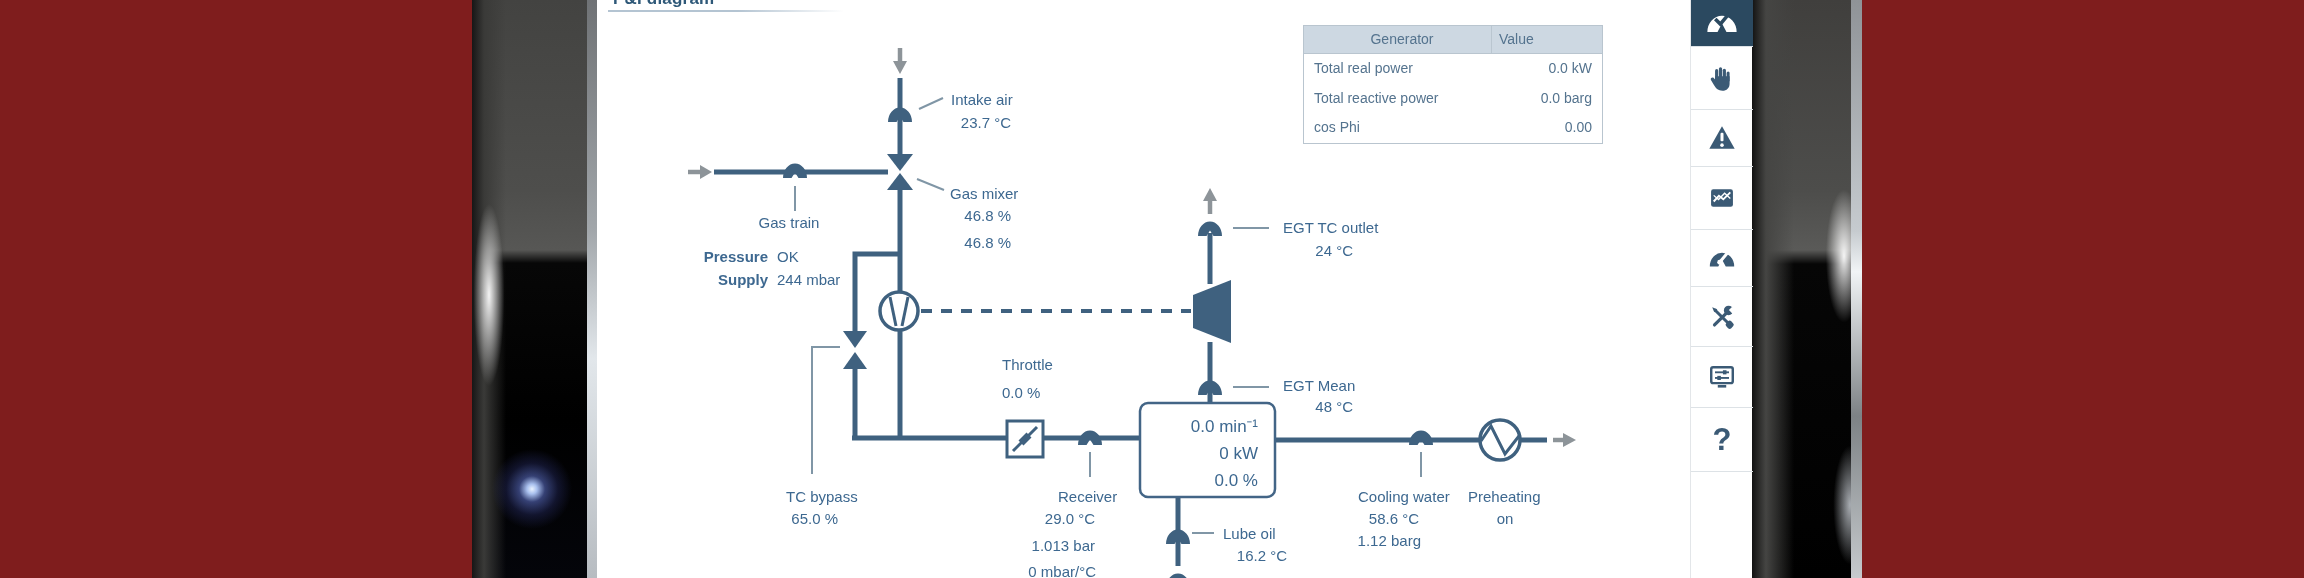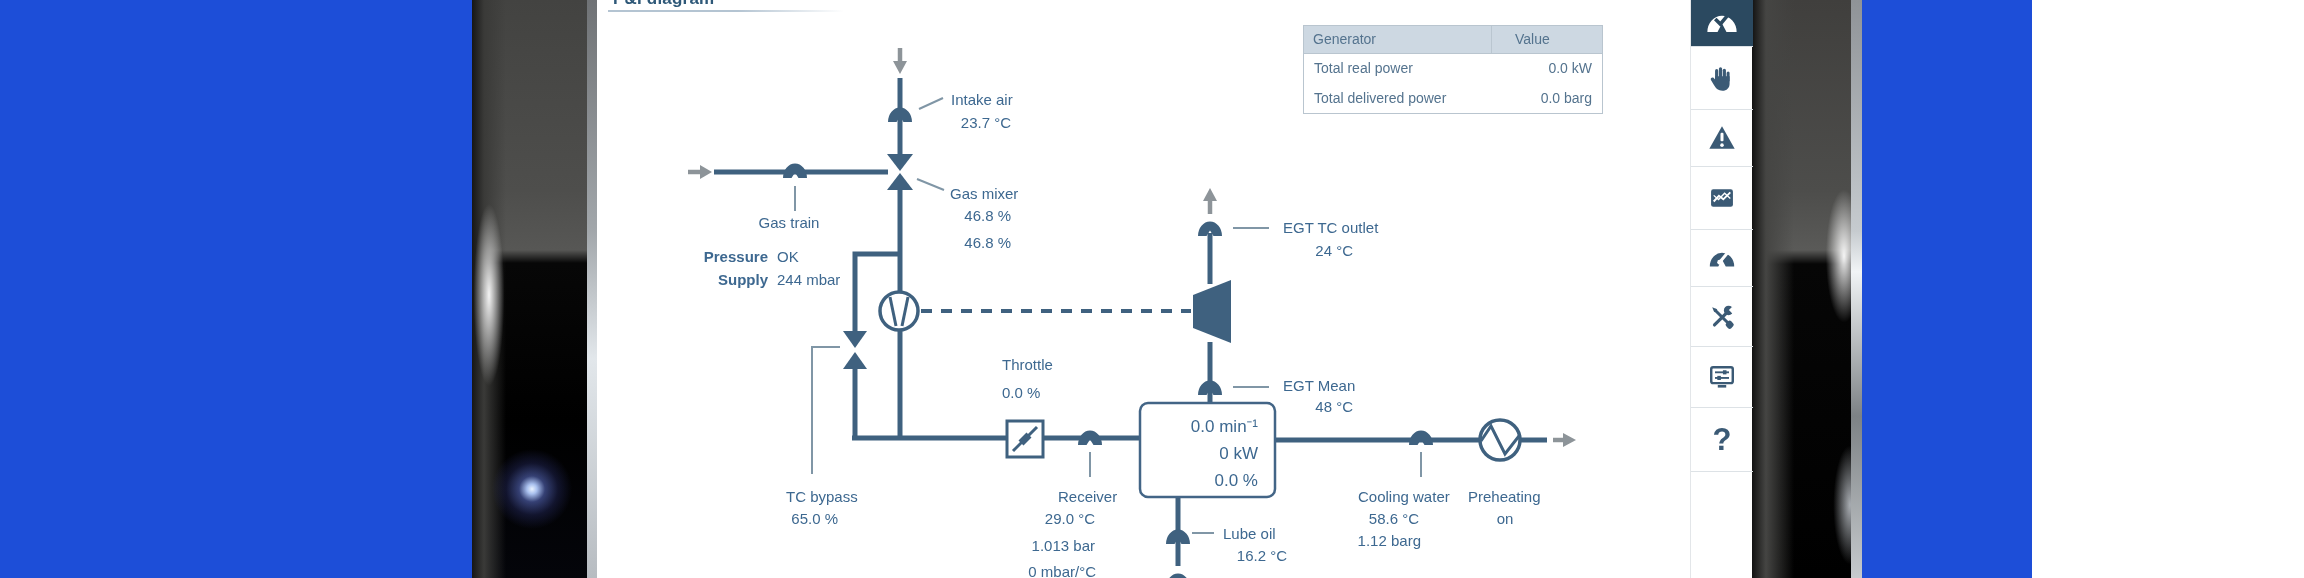--- a/index.html
+++ b/index.html
@@ -1,17 +1,17 @@
 <!DOCTYPE html>
 <html><head>
 <meta charset="utf-8">
 <style>
   html,body{margin:0;padding:0;background:#fff;}
-  #root{position:relative;width:2032px;height:578px;overflow:hidden;background:#1d4ed8;
-        font-family:"Liberation Sans",sans-serif;}
+  #root{position:relative;width:2304px;height:578px;overflow:hidden;background:#7f1d1d;
+        font-family:"Liberation Sans",sans-serif;text-align:center;}
 
   
   .bezel{position:absolute;top:0;height:578px;}
   #bezel-left{left:472px;width:125px;
     background:
       radial-gradient(circle 40px at 60px 489px, #eaf3ff 0px, #a9c0ee 5px, rgba(96,116,208,.55) 13px, rgba(58,66,150,.28) 26px, rgba(30,34,80,0) 40px),
       radial-gradient(ellipse 22px 130px at 17px 295px, rgba(255,255,255,.95), rgba(255,255,255,0) 70%),
       linear-gradient(to right, #161616 0px, #3a3a38 12px, rgba(0,0,0,0) 34px),
       linear-gradient(to bottom, #434341 0px, #4e4e4c 190px, #575755 250px, #070707 263px, #000 420px, #04050a 578px);}
   #bezel-left::after{content:"";position:absolute;right:0;top:0;width:10px;height:578px;
@@ -31,21 +31,21 @@
   #page-title{position:absolute;left:16px;top:-11px;font-size:17px;font-weight:700;color:#2e5878;
       letter-spacing:.2px;white-space:nowrap;}
   #title-rule{position:absolute;left:11px;top:10px;width:236px;height:2px;
       background:linear-gradient(to right,#b4c4d2 55%,rgba(180,196,210,0));}
 
   
   #gen-table{position:absolute;left:706px;top:25px;width:300px;border:1px solid #b9c5cf;
       background:#fff;font-size:14px;color:#54738e;box-sizing:border-box;}
   .gt-header{display:flex;background:#cdd8e2;height:27px;line-height:27px;border-bottom:1px solid #b9c5cf;}
   .gt-header .c1{width:188px;padding-left:9px;border-right:1px solid #bac6d0;box-sizing:border-box;}
-  .gt-header .c2{padding-left:7px;margin-left:16px;}
+  .gt-header .c2{padding-left:7px;}
   .gt-row{display:flex;justify-content:space-between;height:29.7px;line-height:29.7px;padding:0 10px;gap:20px;}
 
   
   #diagram{position:absolute;left:0;top:0;}
   #diagram text{font-family:"Liberation Sans",sans-serif;font-size:15px;fill:#3d6890;}
   #diagram text.b{font-weight:700;}
   #diagram text.big{font-size:17px;}
   .pipe{stroke:#3f617f;stroke-width:5;fill:none;}
   .thin{stroke:#3f617f;stroke-width:3;fill:none;}
   .sym{fill:#3f617f;}
@@ -77,22 +77,26 @@
     <div id="gen-table">
       <div class="gt-header">
         <div class="c1">Generator</div>
         <div class="c2">Value</div>
       </div>
       <div class="gt-row">
         <span>Total real power</span>
         <span>0.0 kW</span>
       </div>
       <div class="gt-row">
-        <span>Total delivered power</span>
+        <span>Total reactive power</span>
         <span>0.0 barg</span>
+      </div>
+      <div class="gt-row">
+        <span>cos Phi</span>
+        <span>0.00</span>
       </div>
     </div>
 
     <svg id="diagram" width="1155" height="578" viewBox="597 0 1155 578">
 
       <g>
         <line class="gline" x1="900" y1="48" x2="900" y2="62"></line>
         <polygon class="garrow" points="893,61 907,61 900,74"></polygon>
       </g>
       <g>

